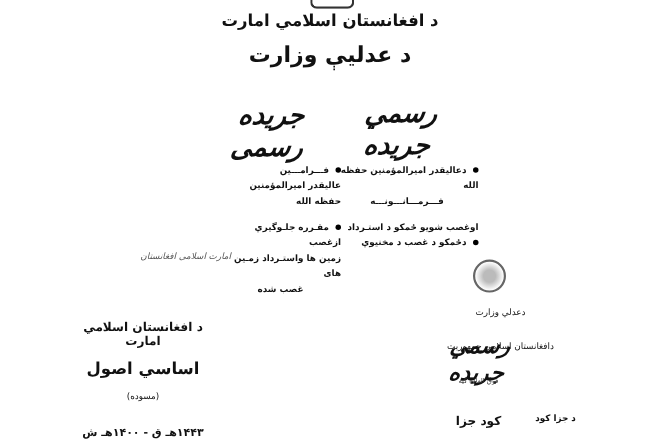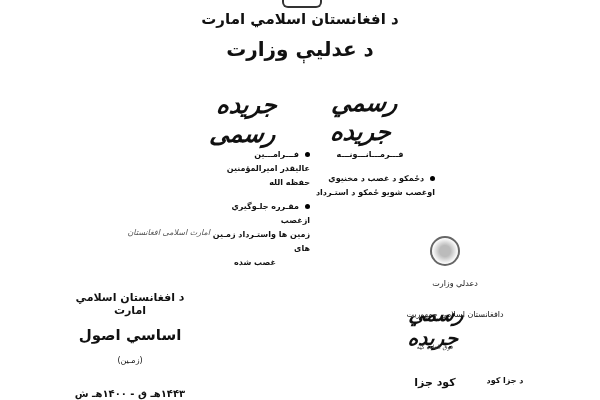--- a/index.html
+++ b/index.html
@@ -58,33 +58,34 @@
 <div class="abs col-left rtl item">
   <div><span class="bullet"></span><span class="spaced">فـــرامـــين</span></div>
   <div>عالیقدر امیرالمؤمنین حفظه الله</div>
   <div class="gap"></div>
   <div><span class="bullet"></span><span>مقـرره جلـوگيري ازغصب</span></div>
   <div>زمین ها واستـرداد زمـین های</div>
   <div class="center">غصب شده</div>
 </div>
 
 <div class="abs col-right rtl item">
+  <div><span class="bullet"></span><span>دعالیقدر امیرالمؤمنین حفظه الله</span></div>
   <div class="spaced center">فـــرمـــانـــونـــه</div>
   <div class="gap"></div>
+  <div>اوغصب شویو ځمکو د استـرداد</div>
   <div><span class="bullet"></span><span>دځمکو د غصب د مخنيوي</span></div>
-  <div>اوغصب شویو ځمکو د استـرداد</div>
 </div>
 
 <div class="abs stamp-text rtl">امارت اسلامی افغانستان</div>
 
 <div class="abs seal"></div>
 <div class="abs seal-t1 center rtl">دافغانستان اسلامي جمهوريت</div>
 <div class="abs seal-t2 center rtl">دعدلي وزارت</div>
 <div class="abs callig cal-small center rtl">رسمي جريده</div>
 <div class="abs small-note center rtl">فوق العاده گڼه</div>
 
 <div class="abs pg-hdr center rtl">د افغانستان اسلامي امارت</div>
 <div class="abs pg-title center rtl">اساسي اصول</div>
-<div class="abs pg-sub center rtl">(زمـین)</div>
+<div class="abs pg-sub center rtl">(مسوده)</div>
 <div class="abs pg-date center rtl">۱۴۴۳هـ ق - ۱۴۰۰هـ ش</div>
 
 <div class="abs foot2 center rtl">د جزا كود</div>
 <div class="abs foot1 center rtl">كود جزا</div>
 
 </body></html>

